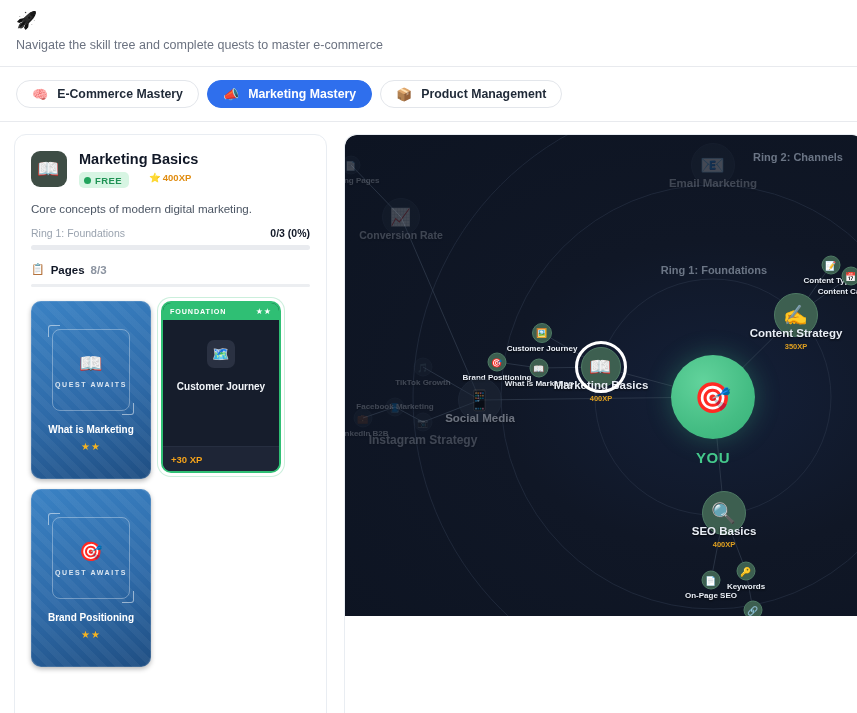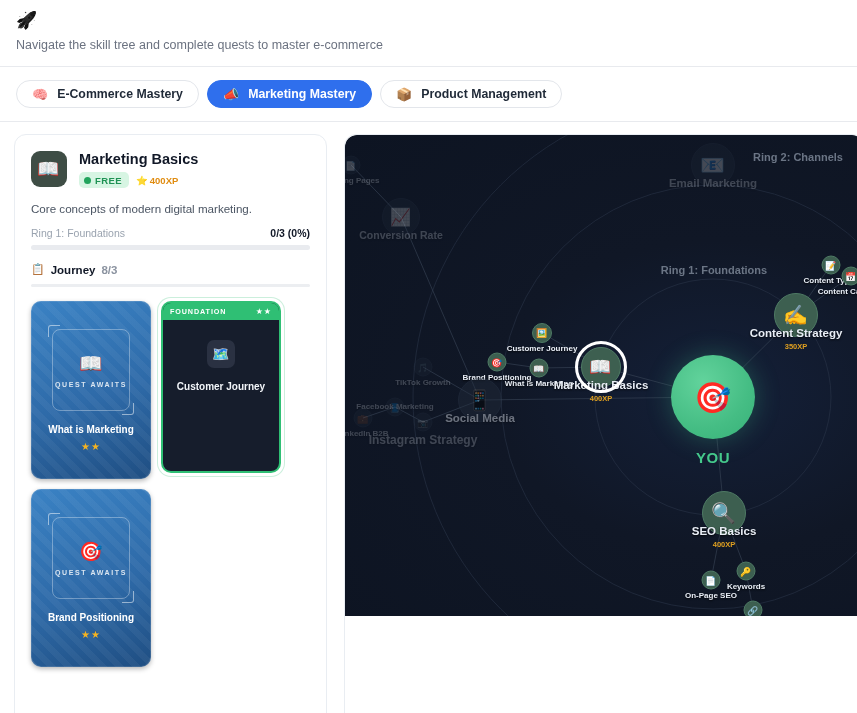--- a/index.html
+++ b/index.html
@@ -44,21 +44,21 @@
     padding: 16px 16px 0 16px;
     overflow: hidden;
   }
   .skill-head { display: flex; gap: 12px; align-items: flex-start; }
   .skill-emoji {
     width: 36px; height: 36px; border-radius: 9px;
     background: #3e4d45; display: flex; align-items: center; justify-content: center;
     font-size: 18px; flex: 0 0 auto;
   }
   .skill-name { font-size: 14.5px; font-weight: 700; color: #111827; }
-  .skill-badges { display: flex; align-items: center; gap: 7px; margin-top: 5px; }
+  .skill-badges { display: flex; align-items: flex-start; gap: 20px; margin-top: 5px; }
   .badge-free {
     display: flex; align-items: center; gap: 4px;
     background: #d7f5e3; color: #1f9254;
     font-size: 9.5px; font-weight: 700; letter-spacing: .4px;
     padding: 2.5px 7px 2.5px 5px; border-radius: 5px;
   }
   .dot-green { width:7px;height:7px;border-radius:50%;background:#22a45d;display:inline-block;}
   .badge-xp { font-size: 9.5px; font-weight: 800; color: #e08c10; display:flex; align-items:center; gap:2px;}
   .skill-desc { margin-top: 14px; font-size: 11.6px; color: #4b5563; }
 
@@ -225,21 +225,21 @@
       <div class="ring-row">
         <span class="ring-label">Ring 1: Foundations</span>
         <span class="ring-val">0/3 (0%)</span>
       </div>
       <div class="pbar">
           <i id="pbar-fill" style="width: 0%;"></i>
         </div>
 
       <div class="quests-row">
         <span class="quests-ico">📋</span>
-        <span class="quests-label">Journey</span>
+        <span class="quests-label">Pages</span>
         <span class="quests-count">8/3</span>
       </div>
       <div class="quests-sep"></div>
 
       <div class="qgrid" id="qgrid">
           <div class="qcard-locked">
             <div class="qc-inner">
               <span class="qc-corner tl"></span>
               <span class="qc-corner br"></span>
               <span class="qc-emoji">📖</span>
@@ -249,20 +249,23 @@
             <div class="qc-stars">★★</div>
           </div>
           <div class="qcard-open">
             <div class="qo-head">
               <span class="qo-tag">FOUNDATION</span>
               <span class="qo-stars">★★</span>
             </div>
             <div class="qo-body">
               <div class="qo-emoji-wrap">🗺️</div>
               <div class="qo-title">Customer Journey</div>
+            </div>
+            <div class="qo-foot">
+              <span class="qo-xp">+30 XP</span>
             </div>
           </div>
           <div class="qcard-locked">
             <div class="qc-inner">
               <span class="qc-corner tl"></span>
               <span class="qc-corner br"></span>
               <span class="qc-emoji">🎯</span>
               <span class="qc-awaits">QUEST AWAITS</span>
             </div>
             <div class="qc-title">Brand Positioning</div>

